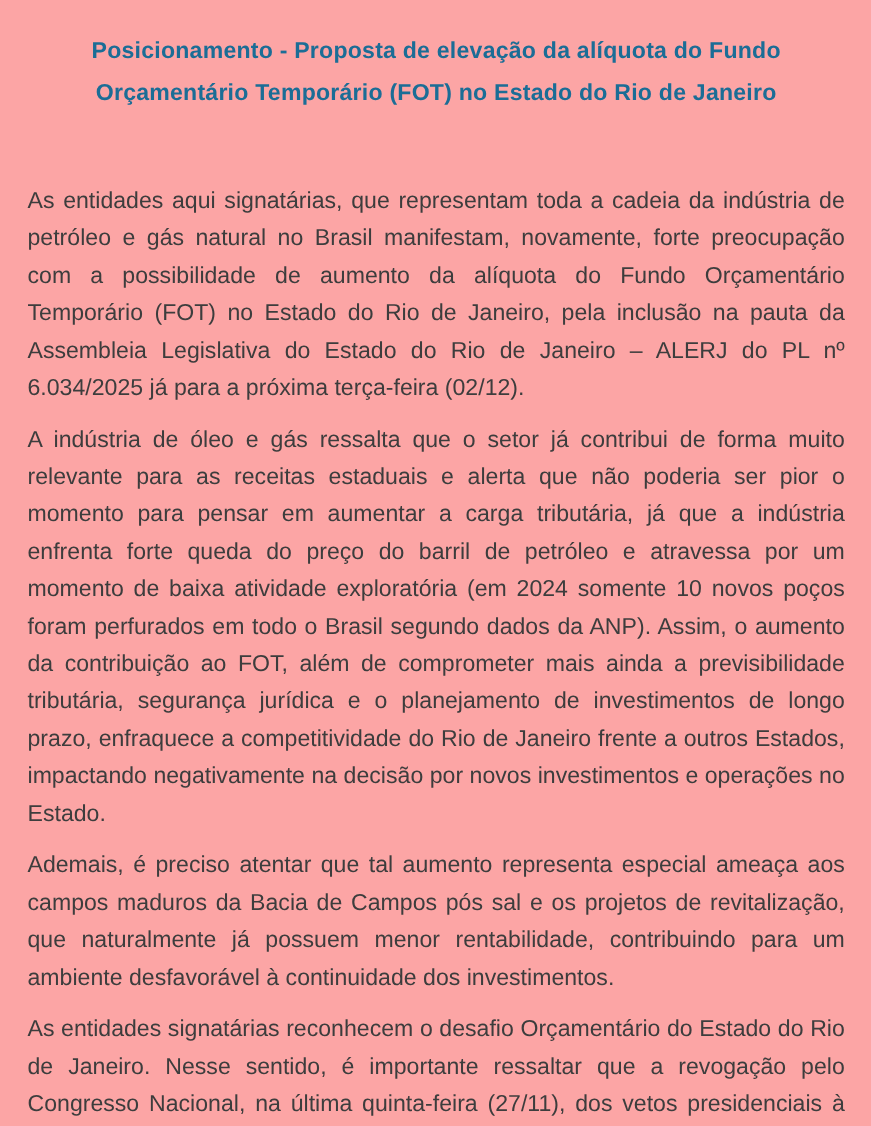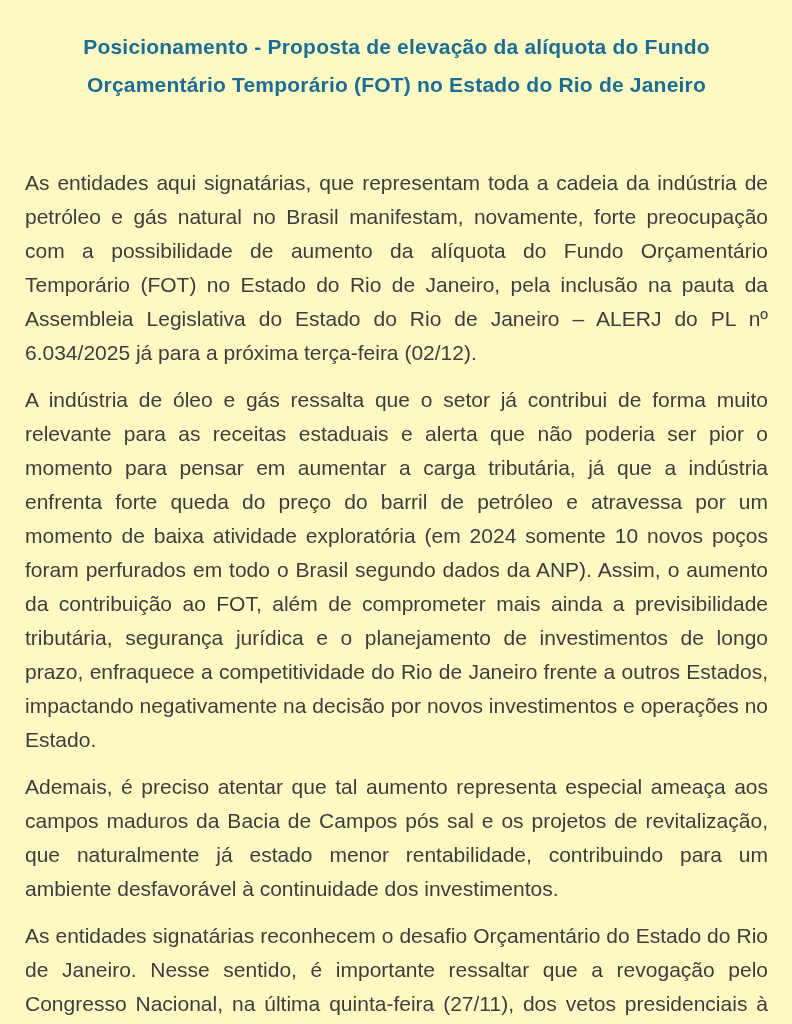--- a/index.html
+++ b/index.html
@@ -11,21 +11,21 @@
     width: 792px;
     height: 1024px;
     overflow: hidden;
     font-family: "Liberation Sans", "DejaVu Sans", sans-serif;
   }
   .page {
     box-sizing: border-box;
     width: 792px;
     height: 1024px;
     padding: 28px 24px 0 25px;
-    background: #fef9c3;
+    background: #fca5a5;
   }
   .doc-title {
     color: #1b6d96;
     font-size: 21px;
     font-weight: bold;
     line-height: 38px;
     text-align: center;
     margin: 0 48px 62px 48px;
     letter-spacing: 0.2px;
   }
@@ -43,16 +43,16 @@
 </head>
 <body>
 
 <div class="page">
   <h1 class="doc-title">Posicionamento - Proposta de elevação da alíquota do Fundo Orçamentário Temporário (FOT) no Estado do Rio de Janeiro</h1>
 
   <p class="doc-paragraph">As entidades aqui signatárias, que representam toda a cadeia da indústria de petróleo e gás natural no Brasil manifestam, novamente, forte preocupação com a possibilidade de aumento da alíquota do Fundo Orçamentário Temporário (FOT) no Estado do Rio de Janeiro, pela inclusão na pauta da Assembleia Legislativa do Estado do Rio de Janeiro – ALERJ do PL nº 6.034/2025 já para a próxima terça-feira (02/12).</p>
 
   <p class="doc-paragraph">A indústria de óleo e gás ressalta que o setor já contribui de forma muito relevante para as receitas estaduais e alerta que  não poderia ser pior o momento para pensar em aumentar a carga tributária, já que a indústria enfrenta forte queda do preço do barril de petróleo e atravessa  por um momento de baixa atividade exploratória (em 2024 somente 10 novos poços foram perfurados em todo o Brasil segundo dados da ANP). Assim, o aumento da contribuição ao FOT,  além de comprometer mais ainda a previsibilidade tributária, segurança jurídica e o planejamento de investimentos de longo prazo, enfraquece a competitividade do Rio de Janeiro frente a outros Estados, impactando negativamente na decisão por novos investimentos e operações no Estado.</p>
 
-  <p class="doc-paragraph">Ademais, é preciso atentar que tal aumento representa especial ameaça aos  campos maduros da Bacia de Campos pós sal e os projetos de revitalização, que naturalmente já estado menor rentabilidade, contribuindo para um ambiente desfavorável à continuidade dos investimentos.</p>
+  <p class="doc-paragraph">Ademais, é preciso atentar que tal aumento representa especial ameaça aos  campos maduros da Bacia de Campos pós sal e os projetos de revitalização, que naturalmente já possuem menor rentabilidade, contribuindo para um ambiente desfavorável à continuidade dos investimentos.</p>
 
   <p class="doc-paragraph">As entidades signatárias reconhecem o desafio Orçamentário do Estado do Rio de Janeiro. Nesse sentido, é importante ressaltar que a revogação pelo Congresso Nacional, na última quinta-feira (27/11), dos vetos presidenciais à Lei Complementar nº 212/2025 que institui o Programa de Pleno Pagamento das Dívidas dos Estados (Propag),  representa um avanço que precisa ser considerado pelos parlamentares para evitar o estrangulamento das empresas que investem no estado do RJ, já que a partir</p>
 </div>
 
 </body></html>

